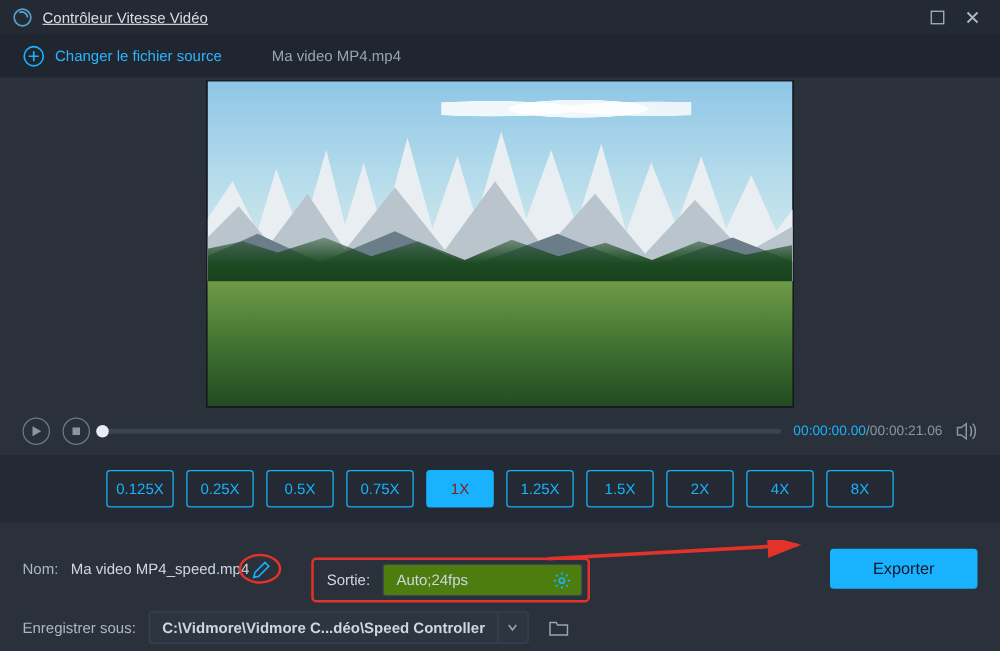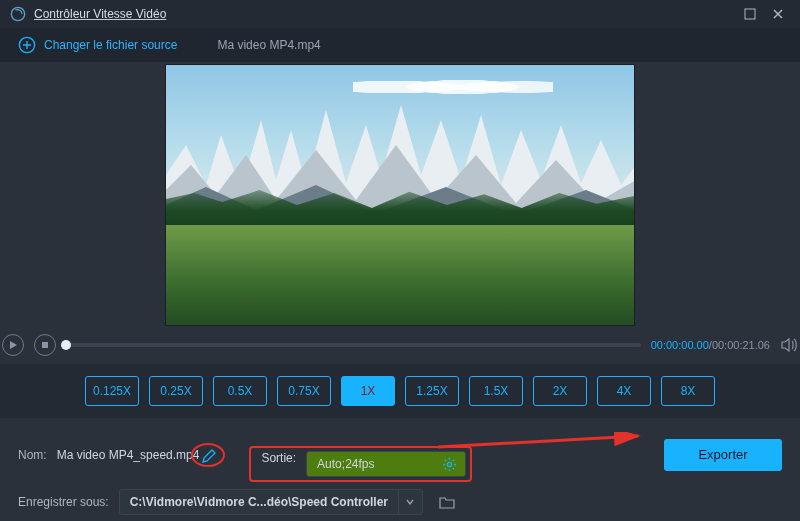--- a/index.html
+++ b/index.html
@@ -22,42 +22,42 @@
   .preview-frame { width: 470px; height: 262px; background: #000; position: relative; overflow: hidden; border: 1px solid #1a1f27; }
 
   
   .sky { position: absolute; inset: 0; background: linear-gradient(to bottom, #8fc6e6 0%, #b5dceb 30%, #d7e9ec 55%, #d7e9ec 55%, #d7e9ec 55%, #dfe9e5 55%, #e4eae0 55%, #e4eae0 55%, #d7e9ec 55%, #98b86a 62%, #4a7a36 75%, #2f5f28 100%); }
   .peaks { position: absolute; left: 0; right: 0; top: 30px; height: 130px; }
   .grass { position: absolute; left:0; right:0; bottom:0; height:100px; background: linear-gradient(to bottom, #6f9b48 0%, #3a6b2e 60%, #244b22 100%); }
   .treeline { position:absolute; left:0; right:0; bottom:90px; height:60px; background: linear-gradient(to bottom, rgba(23,62,26,0) 0%, #1c4a22 60%, #163b1d 100%); clip-path: polygon(0 40%, 6% 30%, 12% 45%, 20% 25%, 28% 50%, 36% 30%, 44% 55%, 52% 28%, 60% 50%, 68% 32%, 76% 55%, 84% 30%, 92% 48%, 100% 35%, 100% 100%, 0 100%);}
   .clouds { position:absolute; top:8px; left:40%; width:200px; height:28px; background: radial-gradient(ellipse at 20% 50%, rgba(255,255,255,.85) 0 30%, transparent 32%), radial-gradient(ellipse at 55% 50%, rgba(255,255,255,.85) 0 35%, transparent 37%), radial-gradient(ellipse at 85% 50%, rgba(255,255,255,.8) 0 28%, transparent 30%); }
 
   
-  .controls { display: flex; align-items: center; gap: 10px; padding: 8px 2px; height: 38px; }
+  .controls { display: flex; align-items: center; gap: 10px; padding: 8px 18px; height: 38px; }
   .ctrl-icon { width: 22px; height: 22px; border: 1.5px solid #6e7a8a; border-radius: 50%; display:flex; align-items:center; justify-content:center; cursor:pointer; color:#8a95a5;}
   .seek { flex: 1; height: 4px; background: #3a4350; border-radius: 2px; position: relative; }
   .seek .thumb { position: absolute; left: 0; top: 50%; transform: translate(-50%,-50%); width: 10px; height: 10px; border-radius: 50%; background: #e8edf5; }
   .time { color: #8a95a5; font-size: 11px; }
   .time .cur { color: #19b2ff; }
   .vol-icon { width:18px; height:18px; color:#8a95a5; cursor:pointer;}
 
   
   .speed-wrap { background: #232a33; padding: 12px 0; display:flex; justify-content:center;}
   .speed-row { display: flex; gap: 10px; }
   .speed-btn { width: 54px; height: 30px; border: 1px solid #19b2ff; color: #19b2ff; border-radius: 3px; background: transparent; cursor:pointer; font-size: 12px; font-weight:500; display:flex; align-items:center; justify-content:center;}
   .speed-btn.active { background: #19b2ff; color: #7f1d1d; }
 
   
   .bottom { padding: 14px 18px 10px 18px; display:flex; flex-direction:column; gap:12px;}
   .row { display: flex; align-items: center; gap: 10px; }
   .label { color: #aeb6c2; font-size: 12px; }
   .name-val { color: #cfd6e0; }
   .pencil { width:16px; height:16px; color:#19b2ff; cursor:pointer;}
 
-  .output-group { display:flex; align-items:flex-start; gap:0; position:relative; margin-left: 20px; margin-top: 19px;}
+  .output-group { display:flex; align-items:center; gap:0; position:relative; margin-left: 20px; margin-top: 19px;}
   .output-group .olabel { color:#cfd6e0; font-size:12px; padding: 0 10px 0 6px;}
   .output-box { display:flex; align-items:center; background:#4d7c0f; border:1px solid #3a4350; border-radius:3px; height:26px;}
   .output-box .oval { padding: 0 60px 0 10px; color:#cfd6e0; }
   .output-box .gear { padding: 0 8px; color:#19b2ff; cursor:pointer;}
   .hl-red { position:absolute; border:2px solid #e2322a; border-radius:4px; pointer-events:none;}
   .hl-red.box { left:-6px; top:-5px; right:-6px; bottom:-5px;}
   .hl-circle { border:2px solid #e2322a; border-radius:50%; width:34px; height:24px; display:inline-block; pointer-events:none; position:relative; margin-left:-4px;}
 
   .export-btn { margin-left:auto; width:118px; height:32px; background:#19b2ff; color:#0f172a; border:none; border-radius:3px; cursor:pointer; font-size:13px;}
 

